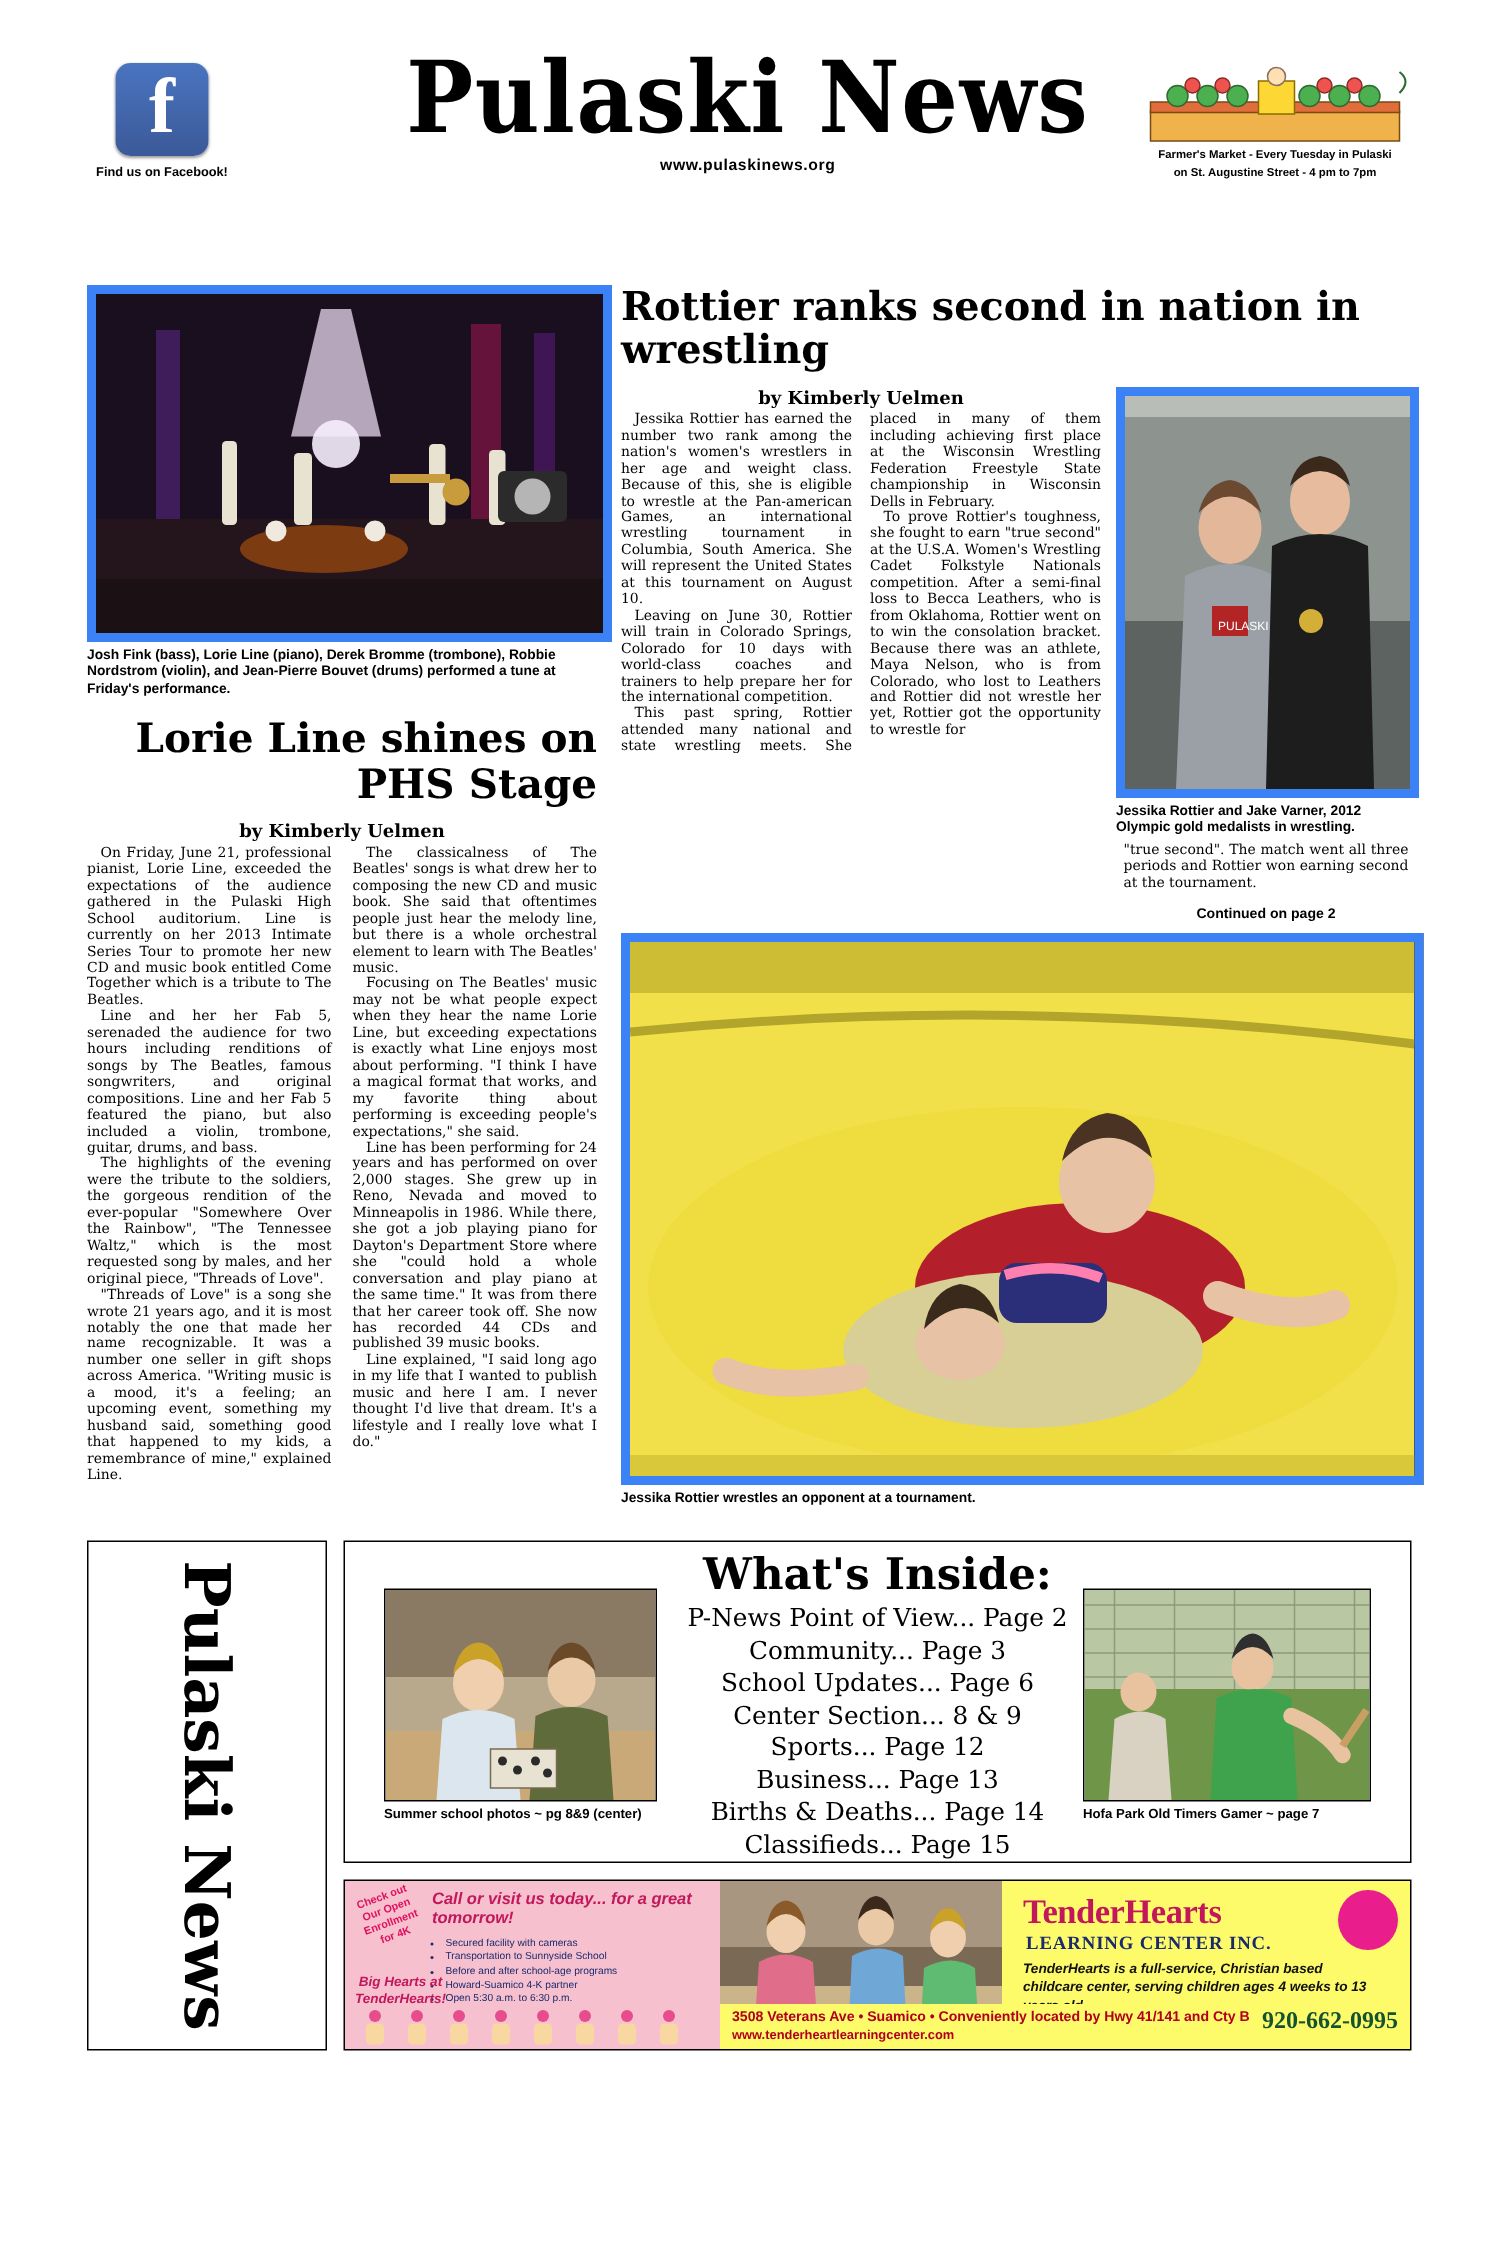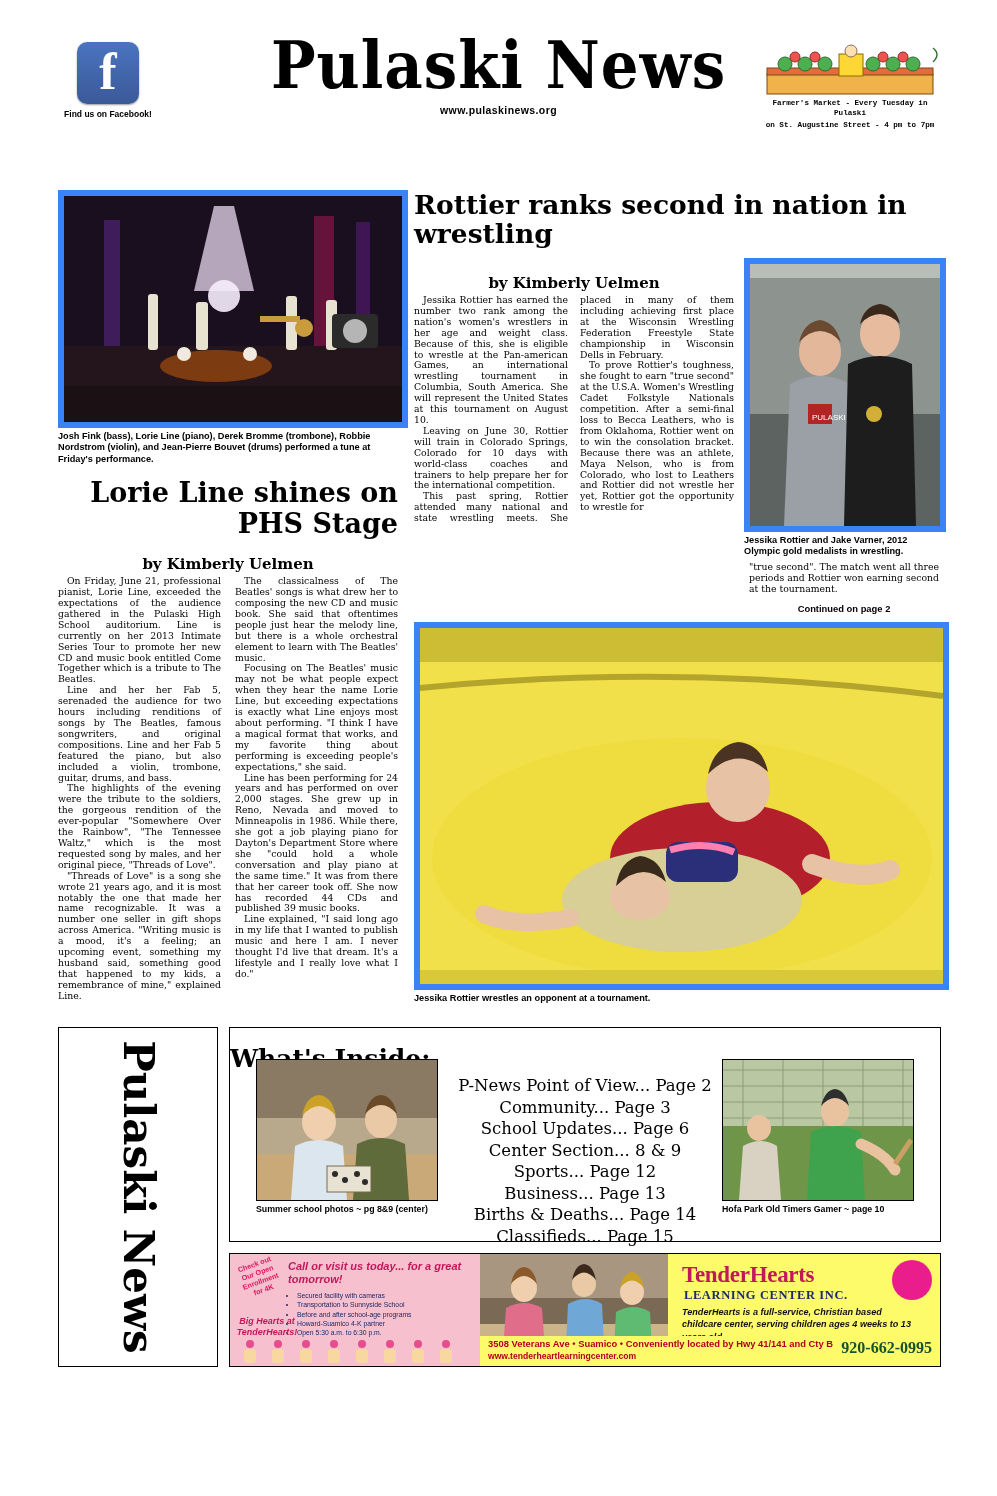--- a/index.html
+++ b/index.html
@@ -14,58 +14,58 @@
   .fb-cap{font-family:"Liberation Sans",sans-serif;font-size:8.5px;font-weight:bold;margin-top:5px;}
 
   .title-wrap{position:absolute;left:0;right:0;top:30px;text-align:center;}
   .paper-title{font-family:"DejaVu Serif",serif;font-weight:bold;font-size:66px;letter-spacing:1px;line-height:70px;
     
     font-stretch:condensed;}
   .paper-url{font-family:"Liberation Sans",sans-serif;font-size:10.5px;font-weight:bold;letter-spacing:.4px;margin-top:4px;}
 
   .market{position:absolute;right:58px;top:44px;width:178px;text-align:center;}
   .market-art{height:52px;position:relative;overflow:hidden;}
-  .market-cap{font-family:Liberation Mono, monospace;font-size:7.6px;font-weight:bold;line-height:10px;margin-top:2px;text-align:center;}
+  .market-cap{font-family:Liberation Sans, sans-serif;font-size:7.6px;font-weight:bold;line-height:10px;margin-top:2px;text-align:center;}
 
   
   .dateline{position:absolute;left:58px;right:58px;top:156px;height:22px;border-top:1.5px solid #000;border-bottom:1.5px solid #000;
     display:flex;align-items:center;font-family:"Liberation Sans",sans-serif;font-size:10.5px;font-weight:bold;letter-spacing:.3px;}
   .dl-l{width:33%;text-align:left;padding-left:2px;}
   .dl-c{width:34%;text-align:center;}
   .dl-r{width:33%;text-align:right;padding-right:2px;}
 
   
   .content{position:absolute;left:58px;top:190px;width:881px;}
 
   .left-col{position:absolute;left:0;top:0;width:340px;}
   .right-col{position:absolute;left:356px;top:0;width:525px;}
 
   
   .photo{border:6px solid #3b82f6;background:#111;position:relative;overflow:hidden;}
   .cap{font-family:"Liberation Sans",sans-serif;font-size:9.2px;font-weight:bold;line-height:11.4px;margin-top:3px;}
 
   h1.lorie{font-size:27px;line-height:31px;margin:12px 0 8px 0;text-align:right;font-family:"DejaVu Serif",serif;font-weight:bold;}
-  .byline{font-family:"DejaVu Serif",serif;font-weight:bold;font-size:15px;text-align:center;margin:16px 0 3px 0;}
+  .byline{font-family:"DejaVu Serif",serif;font-weight:bold;font-size:12px;text-align:center;margin:0 0 3px 0;}
 
   .cols2{column-count:2;column-gap:14px;column-rule:0;}
   .body-txt{font-family:"DejaVu Serif",serif;font-size:9.3px;line-height:10.9px;text-align:justify;text-justify:inter-word;hyphens:auto;}
   .body-txt p{margin:0;text-indent:9px;}
 
   h1.rottier{font-size:26.5px;line-height:29px;margin:0 0 10px 0;font-family:"DejaVu Serif",serif;font-weight:bold;}
 
   .rottier-top{display:flex;gap:10px;}
   .rottier-text{width:320px;}
   .rottier-photo-wrap{width:192px;}
 
   .sub-after{font-family:"DejaVu Serif",serif;font-size:9.3px;line-height:10.9px;text-align:justify;}
   .contd{font-family:"Liberation Sans",sans-serif;font-size:9.4px;font-weight:bold;text-align:center;margin-top:8px;}
 
   
   .wi-wrap{position:absolute;left:229px;top:1027px;width:710px;border:1px solid #000;height:213px;background:#fff;}
-  .wi-title{font-family:"DejaVu Serif",serif;font-weight:bold;font-size:25px;margin-top:16px;}
+  .wi-title{font-family:"DejaVu Serif",serif;font-weight:bold;font-size:29px;text-align:center;margin-top:4px;}
   .wi-list{font-family:"DejaVu Serif",serif;font-size:16.5px;line-height:21.5px;text-align:center;margin-top:2px;}
 
   .wi-photo-l{position:absolute;left:26px;top:31px;width:180px;height:140px;border:1px solid #000;overflow:hidden;}
   .wi-photo-r{position:absolute;right:26px;top:31px;width:190px;height:140px;border:1px solid #000;overflow:hidden;}
   .wi-cap-l{position:absolute;left:26px;top:176px;width:184px;font-family:"Liberation Sans",sans-serif;font-size:8.8px;font-weight:bold;line-height:11px;}
   .wi-cap-r{position:absolute;right:22px;top:176px;width:196px;font-family:"Liberation Sans",sans-serif;font-size:8.8px;font-weight:bold;line-height:11px;}
 
   
   .vert-box{position:absolute;left:58px;top:1027px;width:158px;height:338px;border:1px solid #000;}
   .vert-txt{position:absolute;left:50%;top:50%;transform:translate(-50%,-50%) rotate(90deg);white-space:nowrap;
@@ -323,21 +323,21 @@
           <path d="M88 72 q26 -12 50 0 l4 68 h-58z" fill="#3fa34d"></path>
           <path d="M138 84 q24 10 34 26" stroke="#e9c3a0" stroke-width="11" fill="none" stroke-linecap="round"></path>
           <path d="M172 104 l16 -24" stroke="#c8a063" stroke-width="5"></path>
         </g>
         <g>
           <path d="M20 86 q18 -10 34 0 l4 54 h-42z" fill="#d9d2c2"></path>
           <ellipse cx="36" cy="68" rx="12" ry="13" fill="#e9c3a0"></ellipse>
         </g>
       </svg>
     </div>
-    <div class="wi-cap-r">Hofa Park Old Timers Gamer ~ page 10</div>
+    <div class="wi-cap-r">Hofa Park Old Timers Gamer ~ page 7</div>
   </div>
 
   <div class="ad">
 
     <div class="ad-left">
       <div class="ad-check">Check out Our Open Enrollment for 4K</div>
       <div class="ad-call">
         <h3>Call or visit us today... for a great tomorrow!</h3>
         <ul>
           <li>Secured facility with cameras</li>

